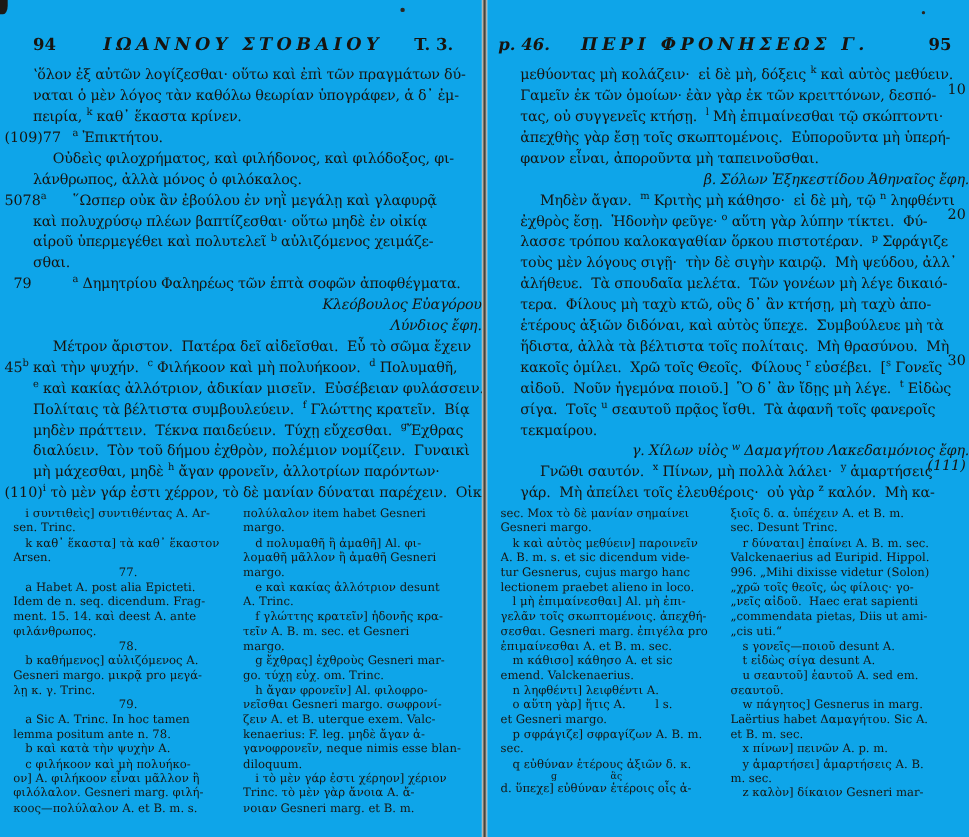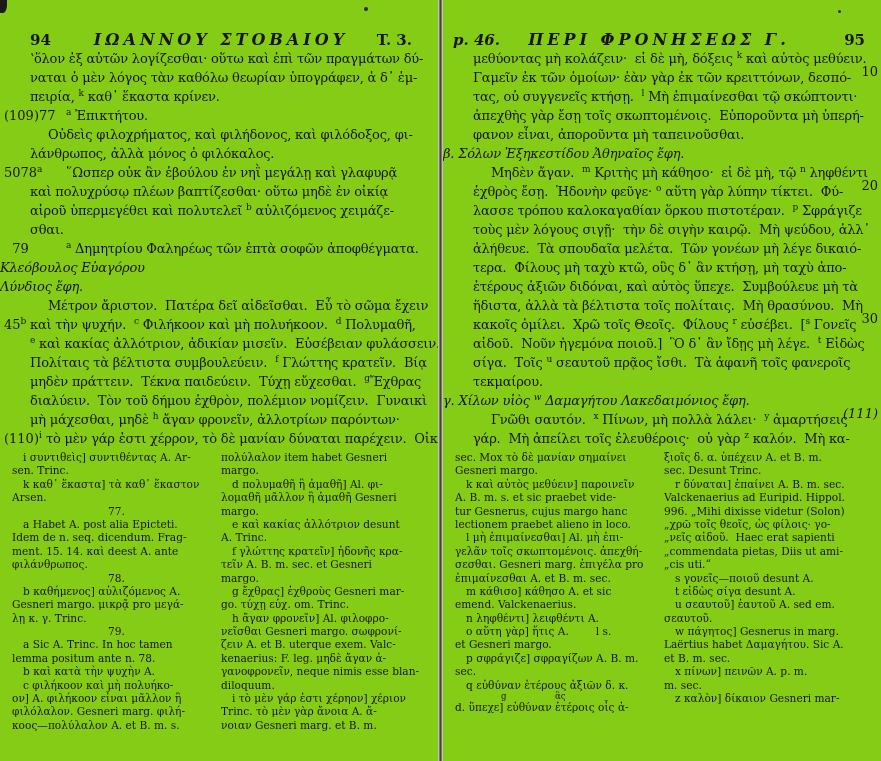--- a/index.html
+++ b/index.html
@@ -1,42 +1,42 @@
 <!DOCTYPE html>
 <html><head>
 <meta charset="utf-8">
 <style>
   html,body{margin:0;padding:0;background:#d8d6d0;}
   .spread{
     width:881px;height:761px;position:relative;overflow:hidden;
-    background:#84cc16;
+    background:#0ea5e9;
     font-family:"DejaVu Serif", serif;
     color:#17140f;
     display:flex;
   }
   .page{width:438px;position:relative;padding-top:30px;box-sizing:border-box;overflow:hidden;}
   .gutter{width:5px;background:linear-gradient(to right,#e4e2da,#5a564e 40%,#3c3a34 55%,#e9e7df);}
   .corner-mark{position:absolute;left:0;top:0;width:7px;height:13px;background:#1c1a16;border-radius:0 0 60% 0;}
   .speck{position:absolute;background:#2a2722;border-radius:50%;}
 
   .pg-header{display:flex;align-items:baseline;font-size:15px;font-weight:bold;height:19px;}
   .pg-header .pnum{width:60px;}
   .pg-header .rtitle{flex:1;text-align:center;letter-spacing:4px;font-size:16px;font-style:italic;}
   .pg-header .vref{width:60px;text-align:right;}
   .page.left .pg-header{padding:0 26px 0 30px;}
   .page.right .pg-header{padding:0 16px 0 10px;justify-content:flex-end;}
   .page.right .pg-header .pnum{font-weight:bold;font-style:italic;}
 
-  .main-text{font-size:13px;line-height:19px;letter-spacing:-0.2px;}
+  .main-text{margin-top:10px;font-size:13px;line-height:19px;letter-spacing:-0.2px;}
   .line{position:relative;white-space:pre;height:19px;}
   .main-text .line{padding-left:30px;}
   .main-text .line.p{padding-left:48px;}
   .main-text .line.s{padding-left:66px;}
   .main-text .line.f{padding-left:46px;}
-  .main-text .line.c{padding-left:0;text-align:left;font-style:italic;}
+  .main-text .line.c{padding-left:0;text-align:right;font-style:italic;}
   .mnum{position:absolute;left:4px;top:0;letter-spacing:0;}
   .rnum{position:absolute;right:3px;top:13px;letter-spacing:0;}
   sup{font-size:9px;line-height:0;vertical-align:super;}
 
   .apparatus{display:flex;gap:0;margin-top:3px;font-size:10.6px;line-height:13.4px;padding:0 8px 0 12px;}
   .app-col{width:50%;overflow:hidden;}
   .app-col .line{height:13.4px;padding-left:0;}
   .app-col .line.e{padding-left:11px;}
   .app-col .line.c{text-align:center;padding-left:0;}
   .app-col .line.sup{font-size:8.5px;height:9px;line-height:9px;padding-left:46px;}
@@ -157,21 +157,21 @@
         <div class="line n"><span class="ltxt">τεκμαίρου.</span></div>
         <div class="line c"><span class="ltxt">γ. Χίλων υἱὸς <sup>w</sup> Δαμαγήτου Λακεδαιμόνιος ἔφη.</span><span class="rnum">(111)</span></div>
         <div class="line p"><span class="ltxt">Γνῶθι σαυτόν.  <sup>x</sup> Πίνων, μὴ πολλὰ λάλει·  <sup>y</sup> ἁμαρτήσεις</span></div>
         <div class="line n"><span class="ltxt">γάρ.  Μὴ ἀπείλει τοῖς ἐλευθέροις·  οὐ γὰρ <sup>z</sup> καλόν.  Μὴ κα-</span></div>
       </div>
     <div class="apparatus">
       <div class="app-col">
           <div class="line n"><span class="ltxt">sec. Mox τὸ δὲ μανίαν σημαίνει</span></div>
           <div class="line n"><span class="ltxt">Gesneri margo.</span></div>
           <div class="line e"><span class="ltxt">k καὶ αὐτὸς μεθύειν] παροινεῖν</span></div>
-          <div class="line n"><span class="ltxt">A. B. m. s. et sic praebet vide-</span></div>
+          <div class="line n"><span class="ltxt">A. B. m. s. et sic dicendum vide-</span></div>
           <div class="line n"><span class="ltxt">tur Gesnerus, cujus margo hanc</span></div>
           <div class="line n"><span class="ltxt">lectionem praebet alieno in loco.</span></div>
           <div class="line e"><span class="ltxt">l μὴ ἐπιμαίνεσθαι] Al. μὴ ἐπι-</span></div>
           <div class="line n"><span class="ltxt">γελᾶν τοῖς σκωπτομένοις. ἀπεχθή-</span></div>
           <div class="line n"><span class="ltxt">σεσθαι. Gesneri marg. ἐπιγέλα pro</span></div>
           <div class="line n"><span class="ltxt">ἐπιμαίνεσθαι A. et B. m. sec.</span></div>
           <div class="line e"><span class="ltxt">m κάθισο] κάθησο A. et sic</span></div>
           <div class="line n"><span class="ltxt">emend. Valckenaerius.</span></div>
           <div class="line e"><span class="ltxt">n ληφθέντι] λειφθέντι A.</span></div>
           <div class="line e"><span class="ltxt">o αὕτη γὰρ] ἥτις A.        l s.</span></div>
@@ -193,18 +193,19 @@
           <div class="line n"><span class="ltxt">„commendata pietas, Diis ut ami-</span></div>
           <div class="line n"><span class="ltxt">„cis uti.“</span></div>
           <div class="line e"><span class="ltxt">s γονεῖς—ποιοῦ desunt A.</span></div>
           <div class="line e"><span class="ltxt">t εἰδὼς σίγα desunt A.</span></div>
           <div class="line e"><span class="ltxt">u σεαυτοῦ] ἑαυτοῦ A. sed em.</span></div>
           <div class="line n"><span class="ltxt">σεαυτοῦ.</span></div>
           <div class="line e"><span class="ltxt">w πάγητος] Gesnerus in marg.</span></div>
           <div class="line n"><span class="ltxt">Laërtius habet Δαμαγήτου. Sic A.</span></div>
           <div class="line n"><span class="ltxt">et B. m. sec.</span></div>
           <div class="line e"><span class="ltxt">x πίνων] πεινῶν A. p. m.</span></div>
+          <div class="line e"><span class="ltxt">y ἁμαρτήσει] ἁμαρτήσεις A. B.</span></div>
           <div class="line n"><span class="ltxt">m. sec.</span></div>
           <div class="line e"><span class="ltxt">z καλὸν] δίκαιον Gesneri mar-</span></div>
         </div>
     </div>
   </div>
 </div>
 
 </body></html>

